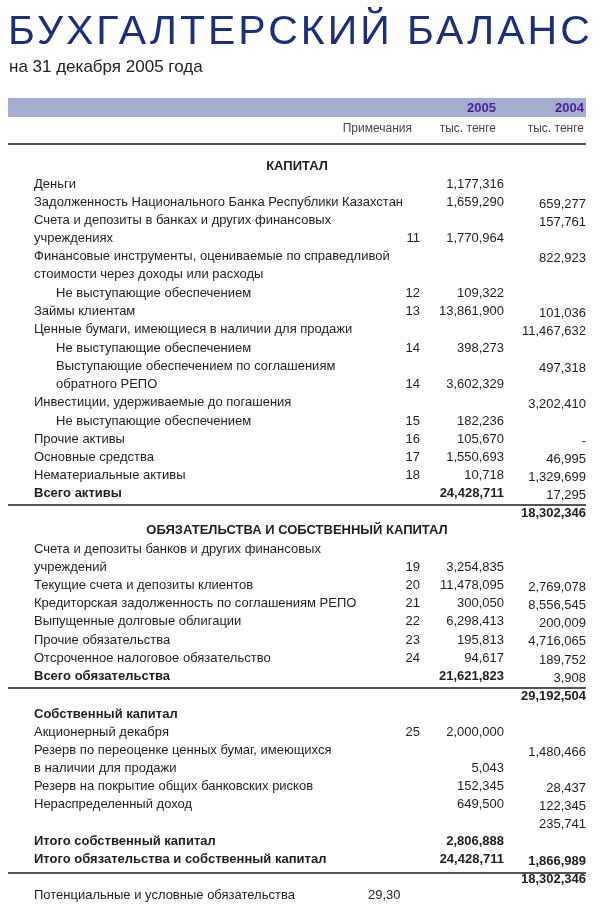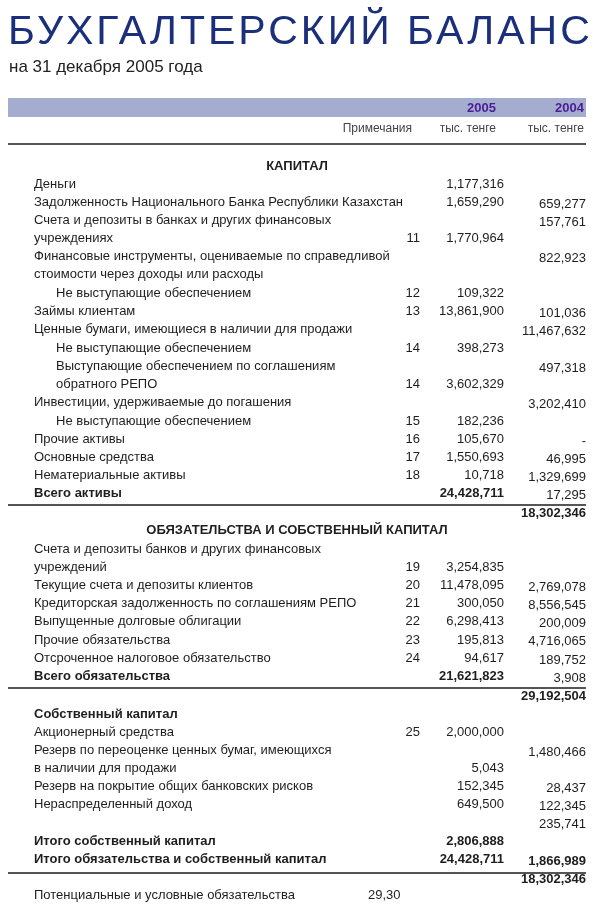--- a/index.html
+++ b/index.html
@@ -176,21 +176,21 @@
     <span class="lbl">Всего обязательства</span>
     <span class="v1">21,621,823</span>
     <span class="v2">29,192,504</span>
   </div>
 <div class="rule" style="top:687px;"></div>
 
 <div class="row bold" style="top:705px;">
     <span class="lbl">Собственный капитал</span>
   </div>
 <div class="row" style="top:723px;">
-    <span class="lbl">Акционерный средства</span>
+    <span class="lbl">Акционерный декабря</span>
     <span class="note">25</span>
     <span class="v1">2,000,000</span>
     <span class="v2">1,480,466</span>
   </div>
 <div class="row" style="top:741px;">
     <span class="lbl">Резерв по переоценке ценных бумаг, имеющихся</span>
   </div>
 <div class="row" style="top:759px;">
     <span class="lbl">в наличии для продажи</span>
     <span class="note"></span>

